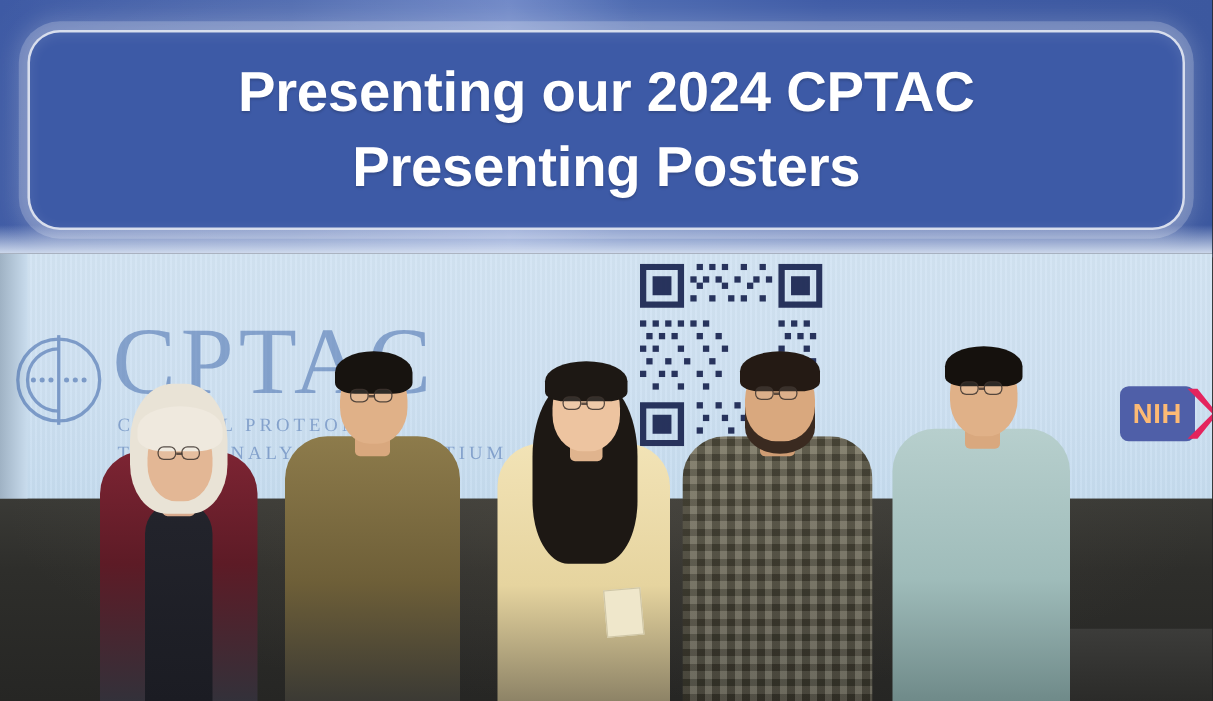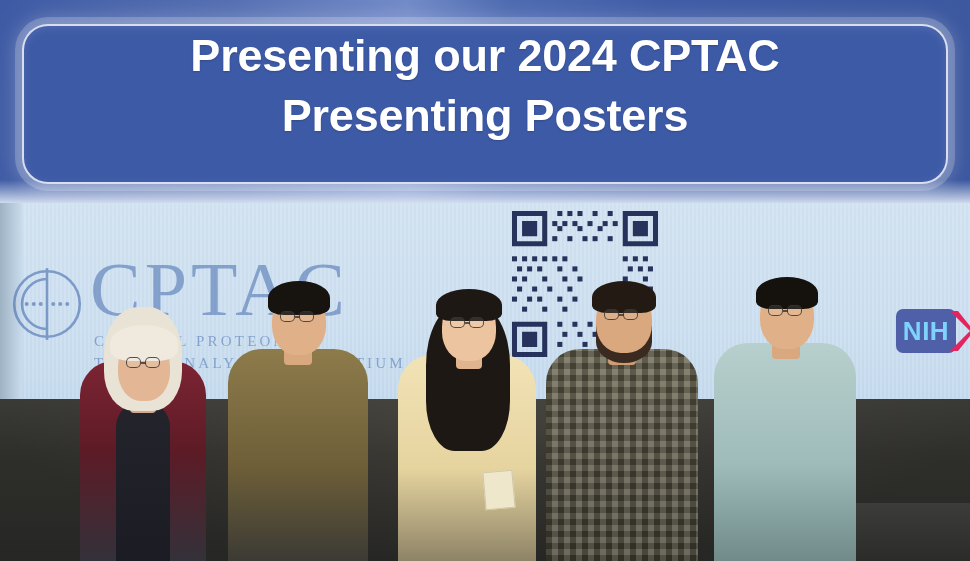--- a/index.html
+++ b/index.html
@@ -30,21 +30,21 @@
   }
   .title-box {
     position:absolute; left:22px; top:24px; width:926px; height:160px;
     background:#3d5aa6;
     border:2px solid rgba(255,255,255,.80);
     border-radius:26px;
     box-shadow:
       0 0 0 7px rgba(255,255,255,.20),
       0 0 16px 9px rgba(255,255,255,.16),
       inset 0 2px 10px rgba(255,255,255,.10);
-    display:flex; justify-content:center;
+    display:flex; align-items:center; justify-content:center;
     z-index:3;
   }
   .title-text {
     color:#ffffff;
     font-size:45px;
     font-weight:bold;
     line-height:1.33;
     text-align:center;
     letter-spacing:-.2px;
     text-shadow:0 1px 2px rgba(0,0,0,.18);
@@ -94,21 +94,21 @@
   }
   
   .qr { position:absolute; left:512px; top:8px; width:146px; height:146px; opacity:.95; }
   
   .nih { position:absolute; left:896px; top:106px; width:78px; height:44px; }
   .nih-box {
     position:absolute; left:0; top:0; width:60px; height:44px;
     background:#4f5fa8; border-radius:7px;
     display:flex; align-items:center; justify-content:center;
   }
-  .nih-box span { color:#7dd3fc; font-size:26px; font-weight:bold; letter-spacing:.5px; }
+  .nih-box span { color:#fdba74; font-size:22px; font-weight:bold; letter-spacing:.5px; }
   .nih-chev { position:absolute; left:50px; top:0; width:28px; height:44px; }
 
   
   .person { position:absolute; bottom:0; }
   .p-head { position:absolute; border-radius:48% 48% 44% 44%; }
   .p-hair { position:absolute; }
   .p-body { position:absolute; border-radius:34px 34px 0 0; }
   .p-neck { position:absolute; border-radius:4px; }
   .glasses { position:absolute; }
   .glasses i {

